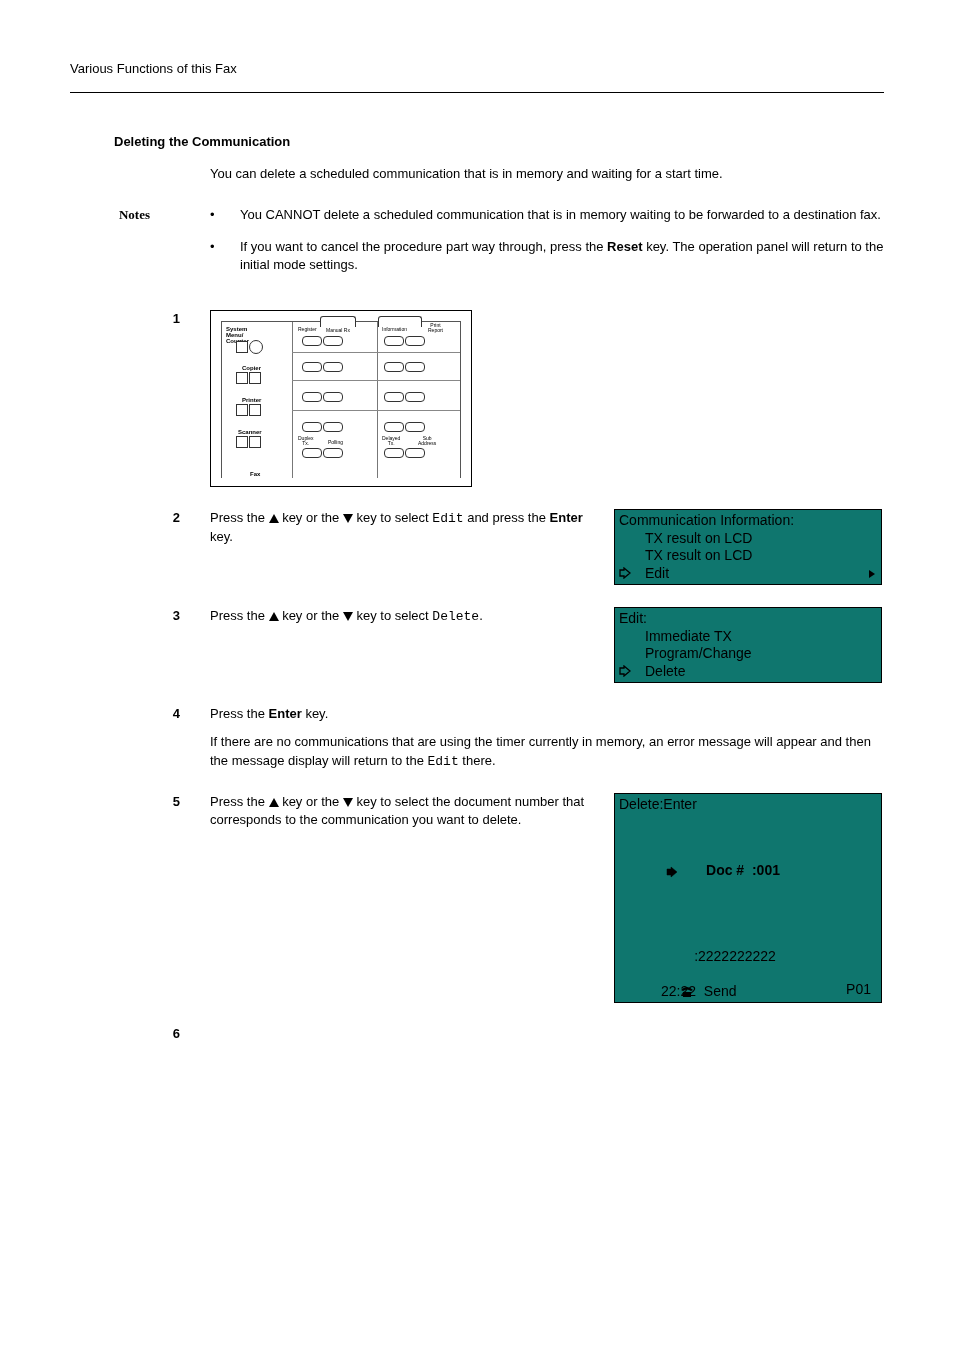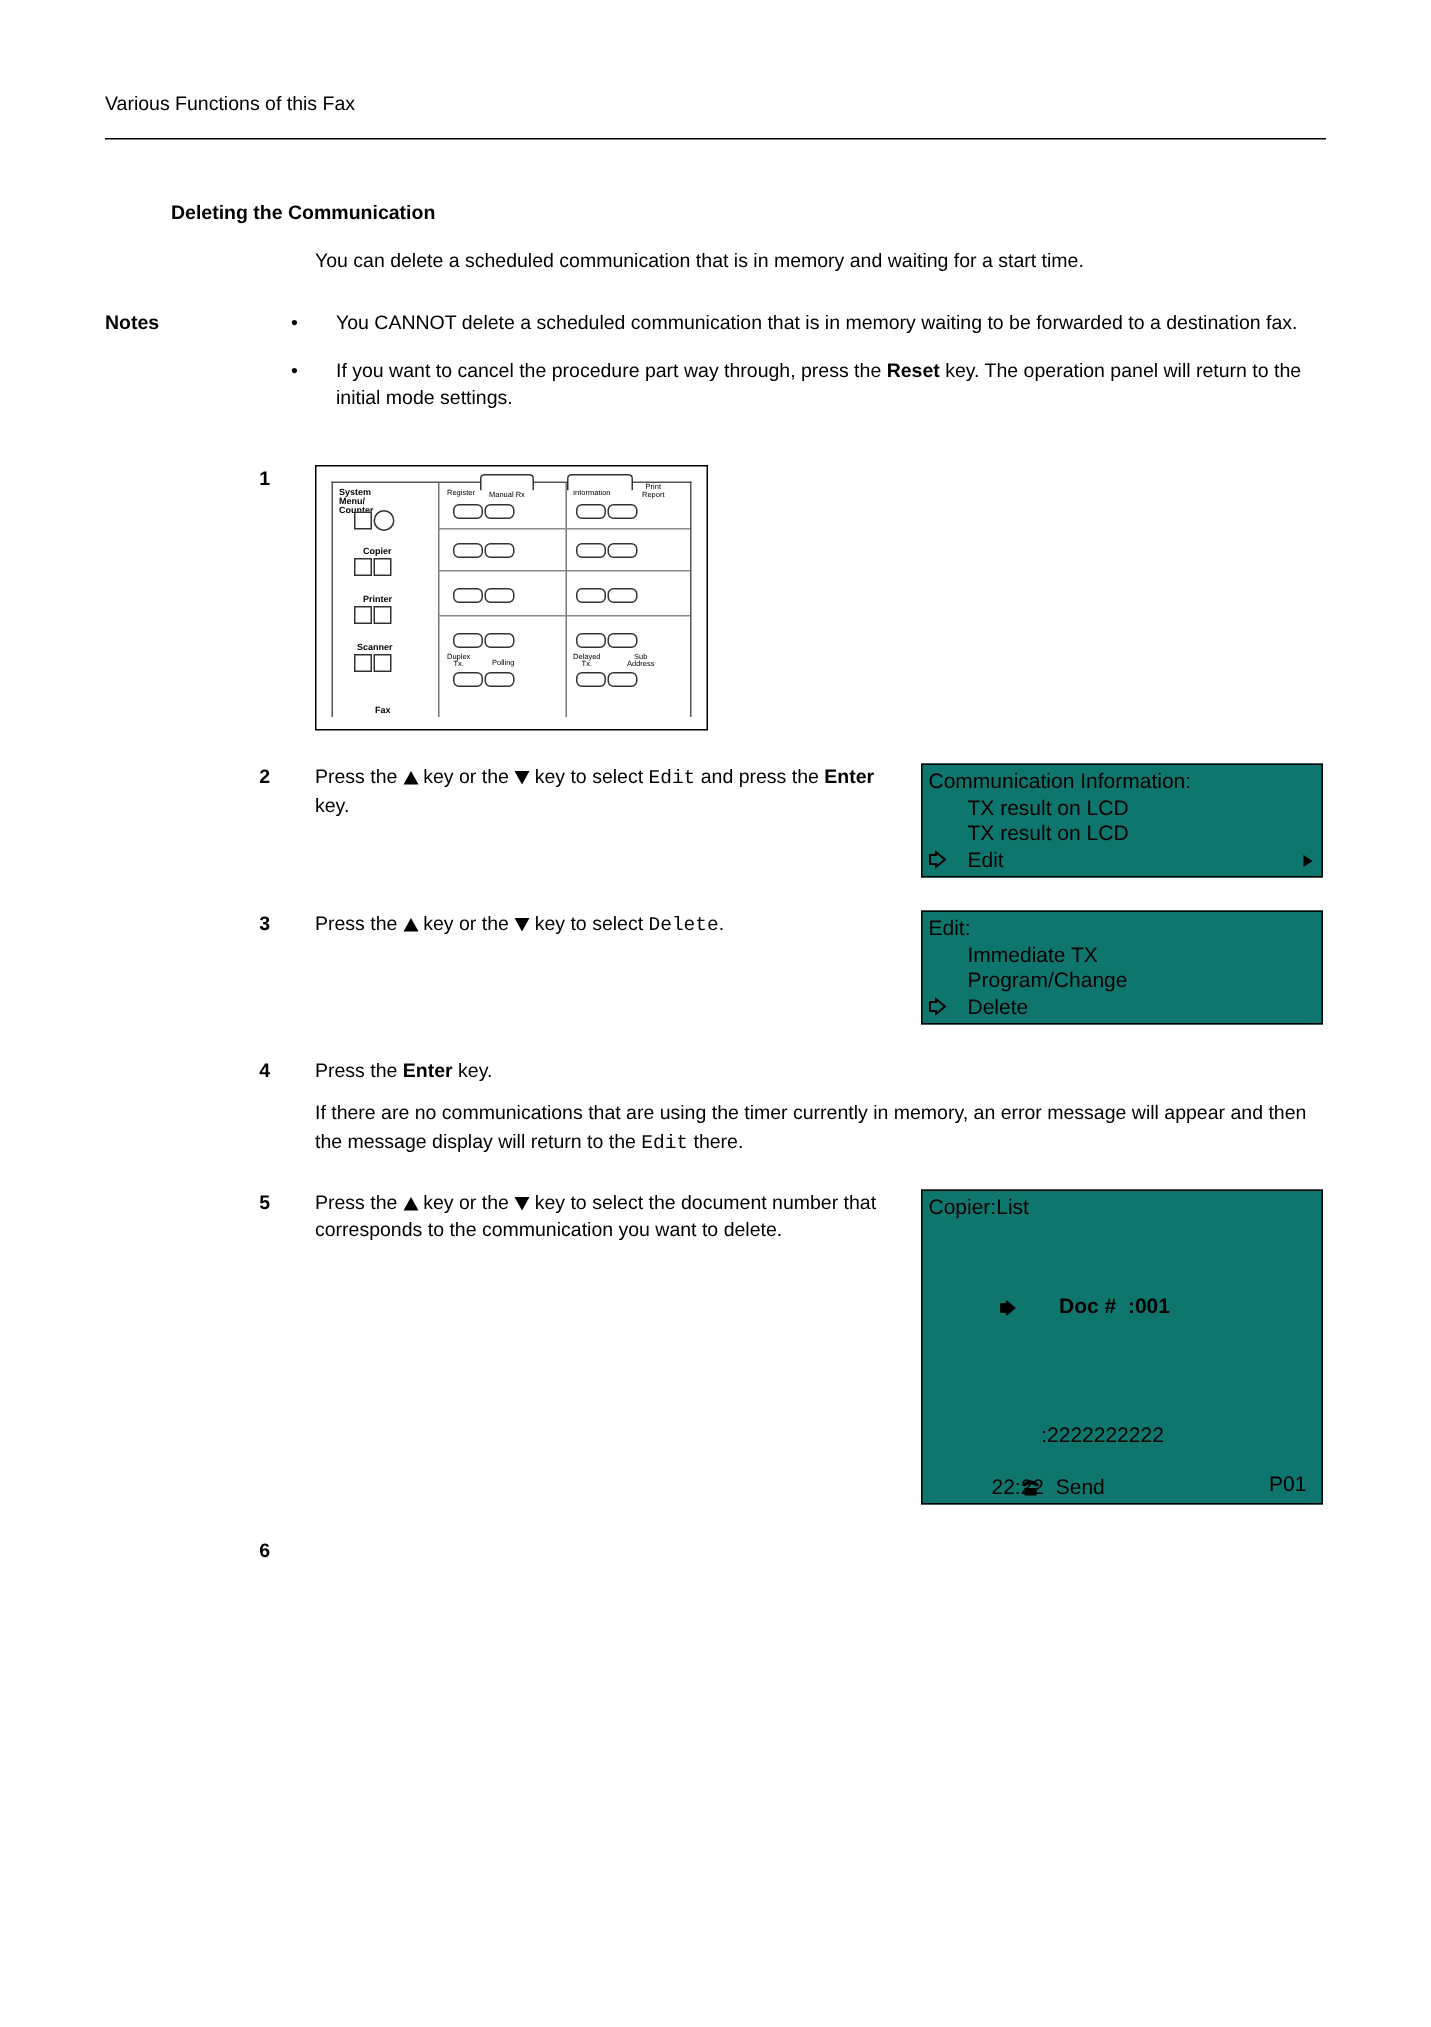--- a/index.html
+++ b/index.html
@@ -28,22 +28,23 @@
   }
   .notes-block {
     display: flex;
     align-items: flex-start;
     margin-bottom: 22px;
   }
   .notes-label {
     font-weight: bold;
     width: 80px;
     flex-shrink: 0;
-    text-align: left;
-    margin-right: 44px;
+    text-align: right;
+    margin-right: 60px;
+    font-family: Liberation Serif, serif;
   }
   .bulleted {
     list-style: none;
     padding: 0;
     margin: 0;
   }
   .bulleted li {
     display: flex;
     margin-bottom: 14px;
   }
@@ -300,21 +301,21 @@
   <span>If there are no communications that are using the timer currently in memory, an error message will appear and then the message display will return to the </span><span class="mono">Edit</span><span> there.</span>
 </div>
 
 <div class="step-row">
   <div class="step-num">5</div>
   <div class="step-text">
     <span>Press the </span><span class="tri-up"></span><span> key or the </span><span class="tri-down"></span><span> key to select the document number that corresponds to the communication you want to delete.</span>
   </div>
   <div class="step-visual">
     <div class="lcd-box">
-      <div class="lcd-line">Copier:List</div>
+      <div class="lcd-line">Delete:Enter</div>
       <div class="lcd-line" style="padding-left:16px;font-weight:bold;">
         <span class="small-arrow">
           <svg width="12" height="12">
               <path d="M1 3 L5 3 L5 1 L11 6 L5 11 L5 9 L1 9 Z" fill="#000" stroke="#000" stroke-width="0.5"></path>
             </svg>
         </span><span style="padding-left:1px;">Doc #  :001</span>
       </div>
       <div class="lcd-line" style="padding-left:30px;">
         <span class="phone-icon">
           <svg width="14" height="12" viewBox="0 0 14 12">

